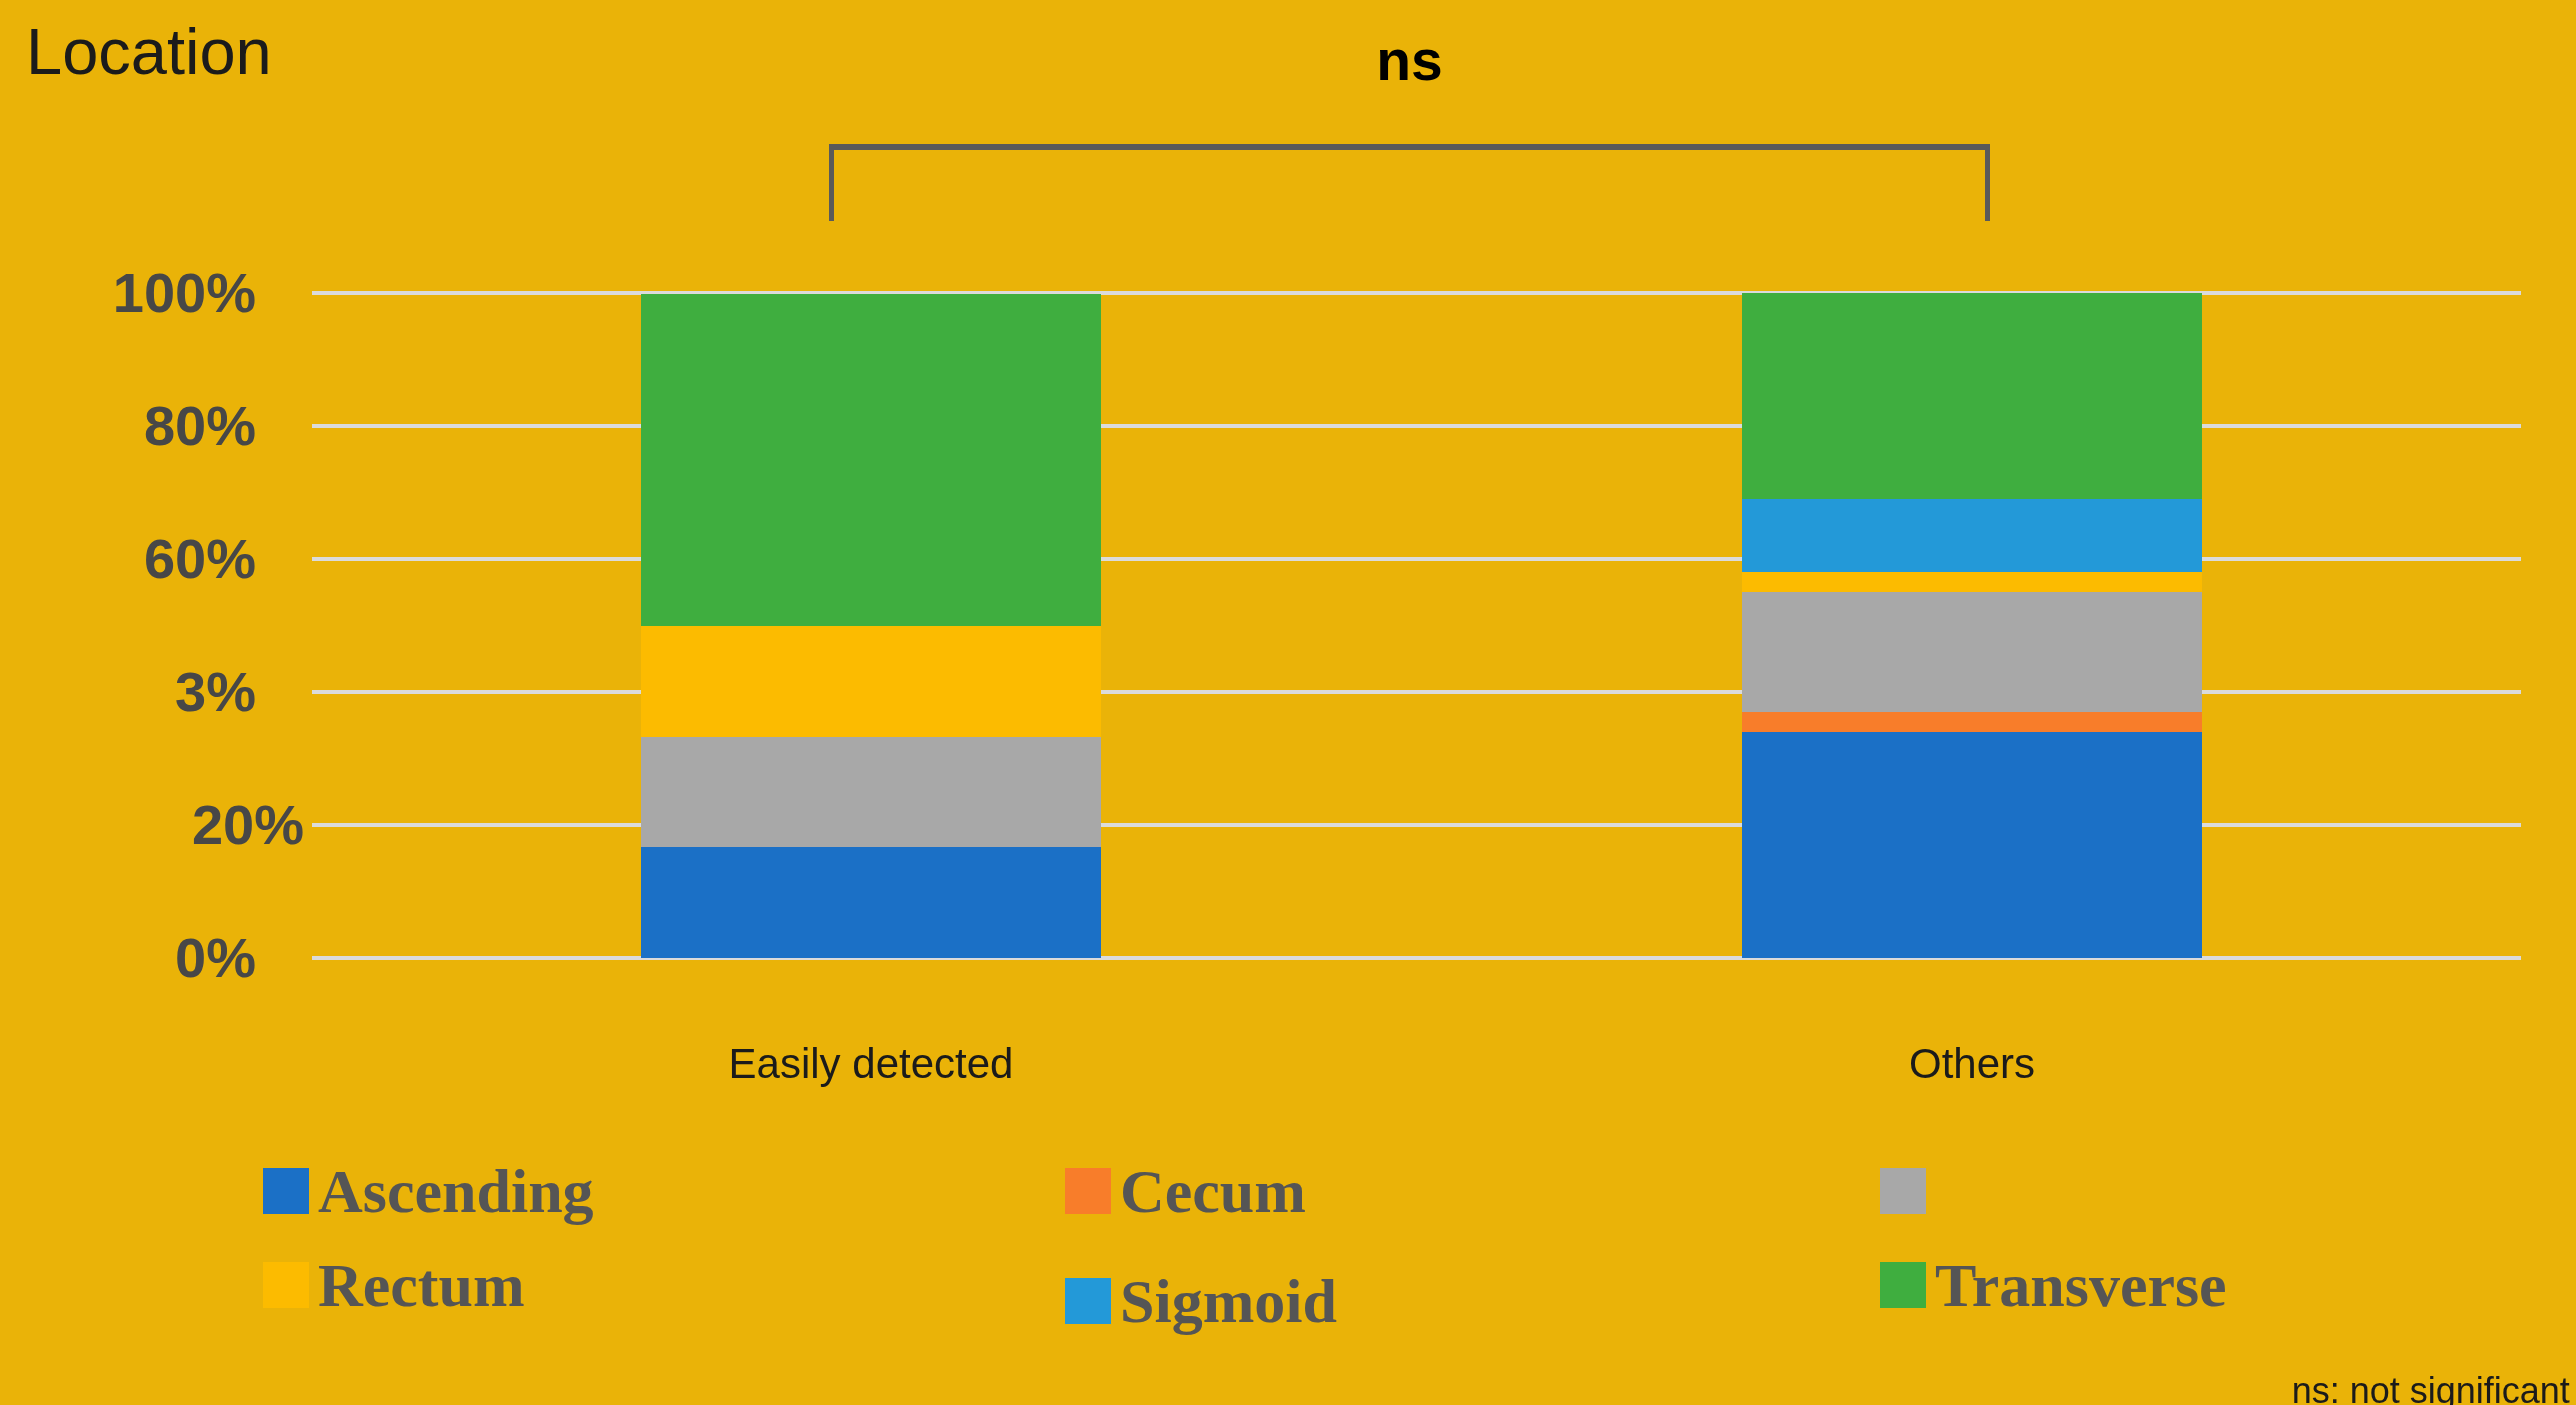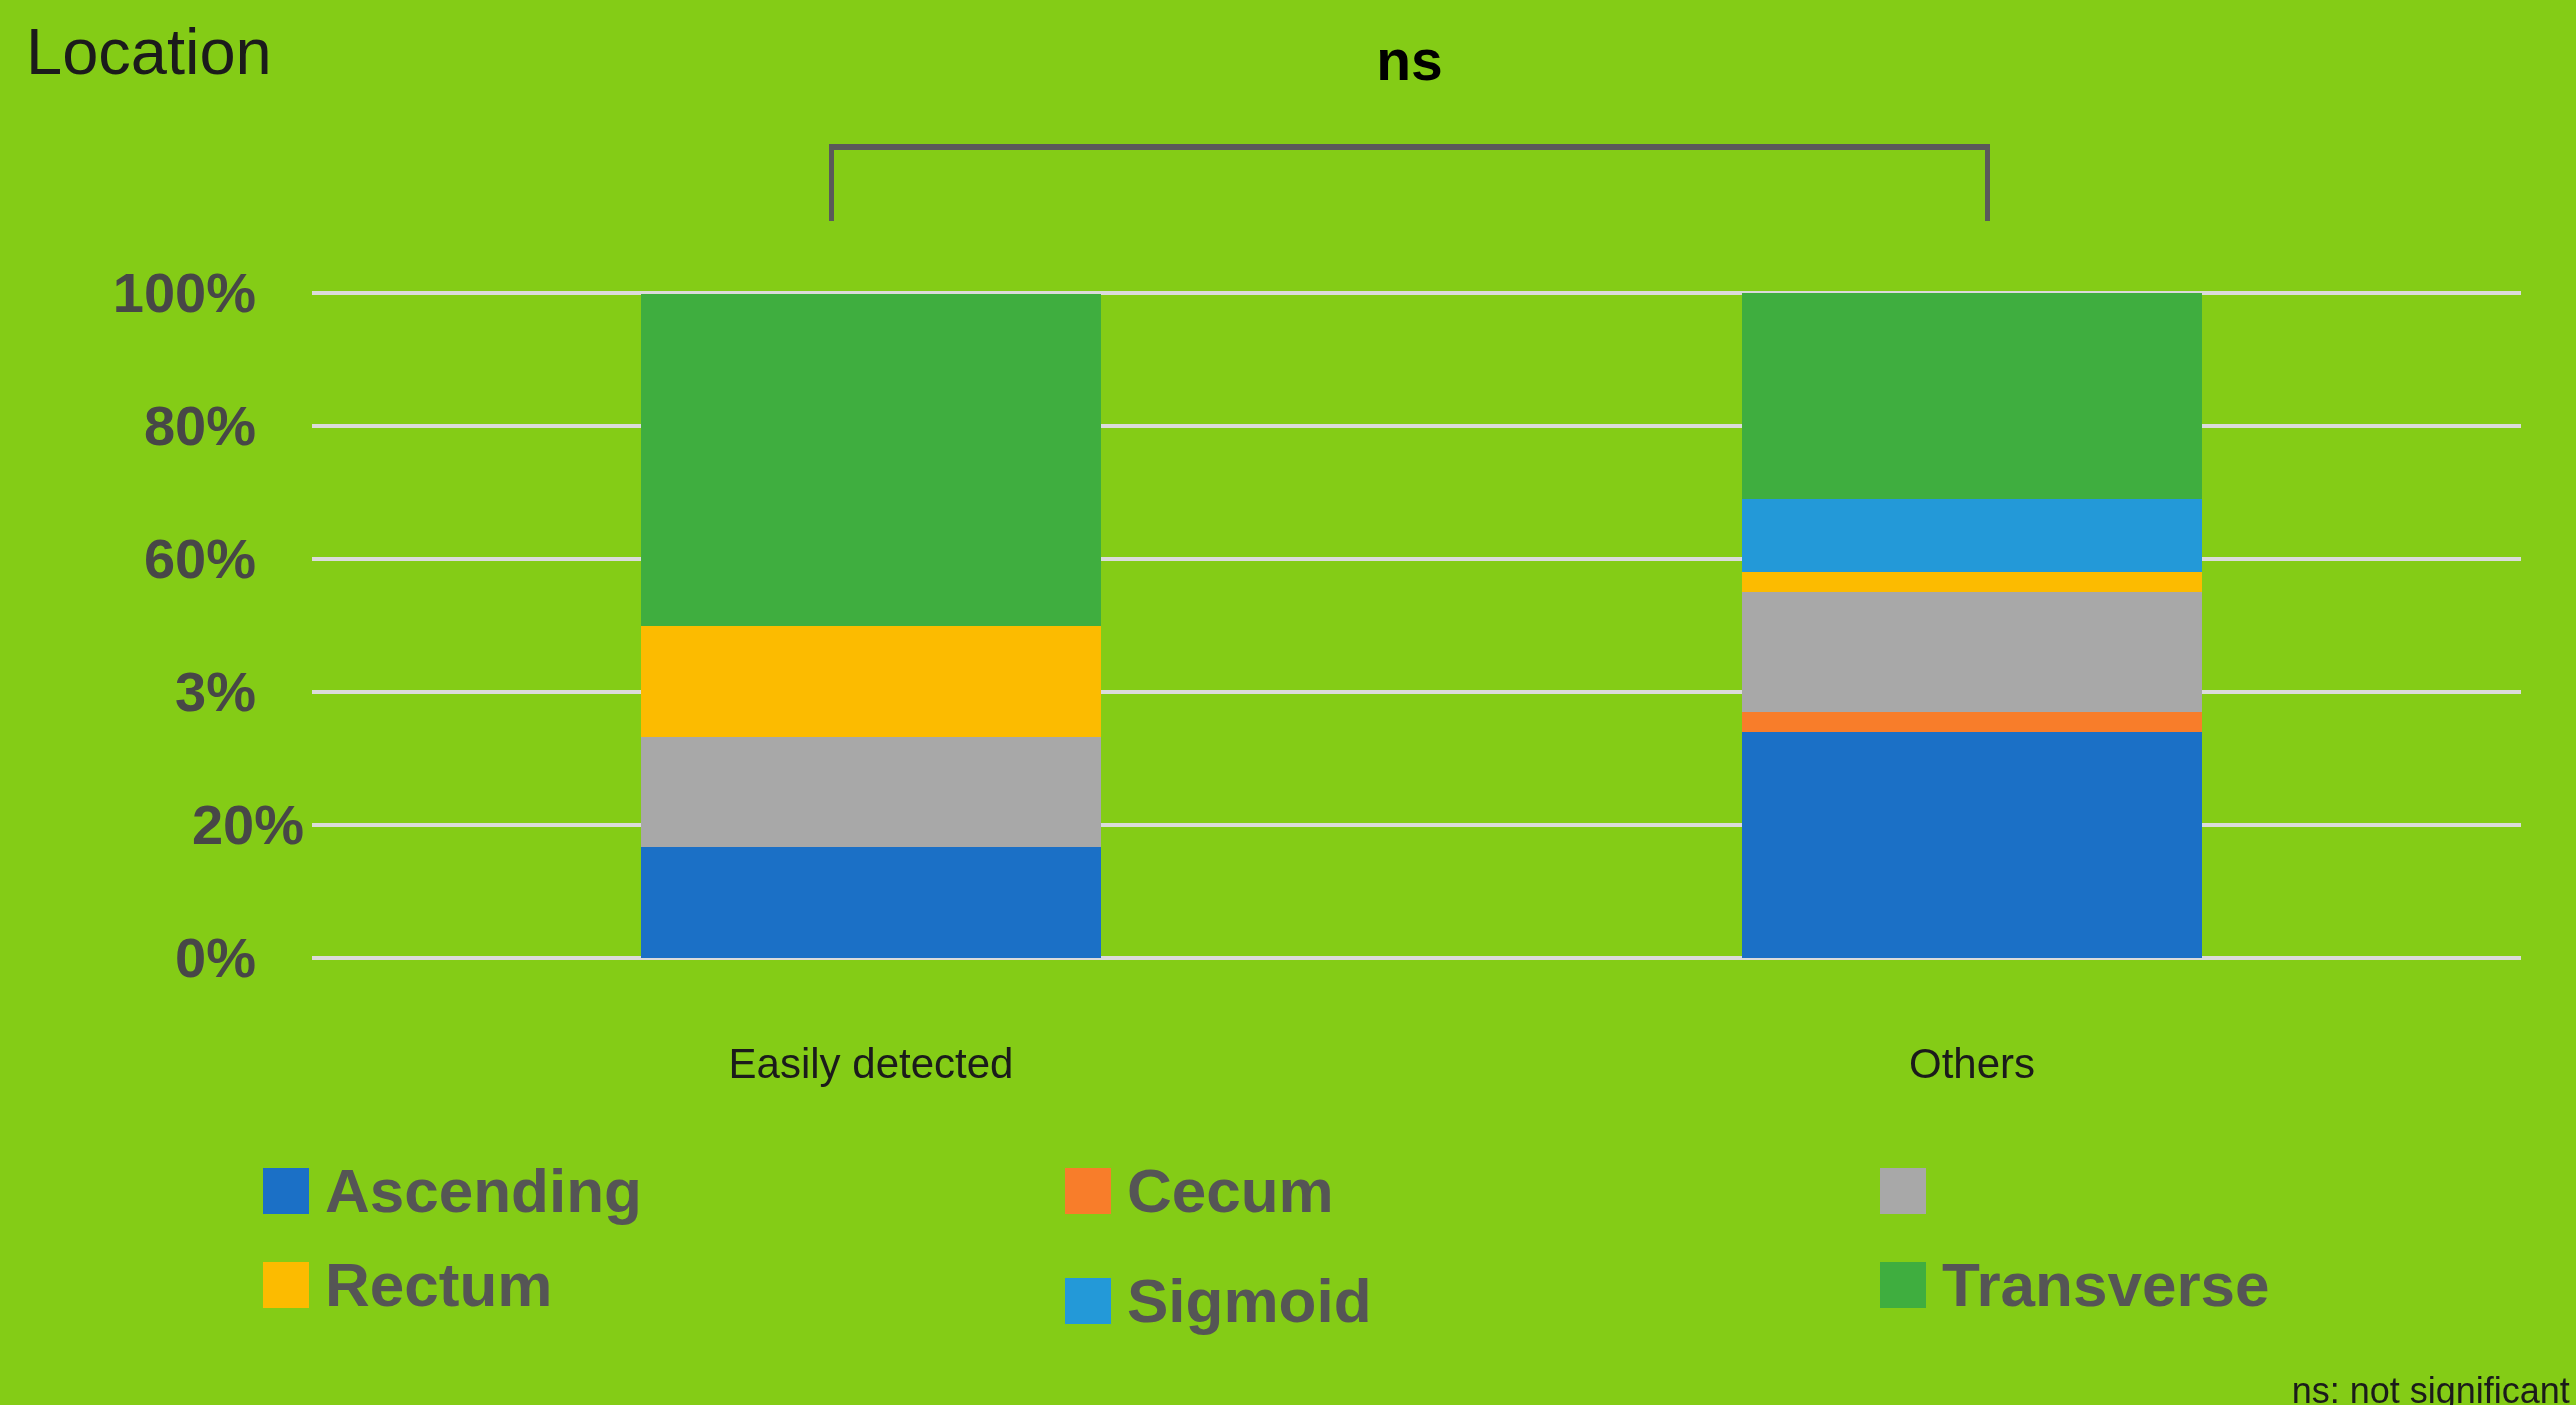--- a/index.html
+++ b/index.html
@@ -1,37 +1,37 @@
 <!DOCTYPE html>
 <html style="--grid: #DBDBDB; --axis: #474747; --legend: #555555; --bracket: #5A5A5A; --text: #1B1B1B;font-size:10px"><head>
 <meta charset="utf-8">
 <style>
   html,body{margin:0;padding:0;background:#fff;}
-  .canvas{position:relative;width:2576px;height:1406px;background:#84cc16;
+  .canvas{position:relative;width:2576px;height:1406px;background:#eab308;
           font-family:"Liberation Sans",sans-serif;overflow:hidden;}
   .title{position:absolute;left:26px;top:16px;font-size:65px;line-height:1.1;
          color:var(--text,#1b1b1b);font-weight:400;}
   .ns-label{position:absolute;left:829px;top:27px;width:1161px;text-align:center;
             font-size:57px;font-weight:700;color:#000;}
   .bracket{position:absolute;left:829px;top:144px;width:1161px;height:77px;
            border-top:6.2px solid var(--bracket,#5a5a5a);
            border-left:5px solid var(--bracket,#5a5a5a);
            border-right:5px solid var(--bracket,#5a5a5a);
            box-sizing:border-box;}
   .plot{position:absolute;left:312px;top:293px;width:2209px;height:665px;}
   .gridline{position:absolute;left:0;width:100%;height:3.7px;margin-top:-1.9px;
             background:var(--grid,#dbdbdb);}
   .ylabel{position:absolute;left:0;width:256px;text-align:right;font-size:56px;
           font-weight:700;line-height:62px;color:var(--axis,#474747);}
   .bar{position:absolute;bottom:0;width:460px;display:flex;
        flex-direction:column-reverse;}
   .seg{width:100%;}
   .xlabel{position:absolute;width:460px;text-align:center;font-size:42px;
           color:var(--text,#1b1b1b);}
-  .legend-item{position:absolute;display:flex;align-items:center;gap:16px;height:64px;}
+  .legend-item{position:absolute;display:flex;align-items:center;gap:9px;height:64px;font-family:Liberation Serif, serif;}
   .swatch{width:46px;height:46px;flex:none;}
   .legend-label{font-size:62px;font-weight:700;color:var(--legend,#555555);
                 line-height:1;white-space:nowrap;}
   .footnote{position:absolute;right:6.2px;top:1370px;font-size:36px;
             color:var(--text,#101010);}
 </style>
 </head>
 <body>
 
 <div class="canvas">

